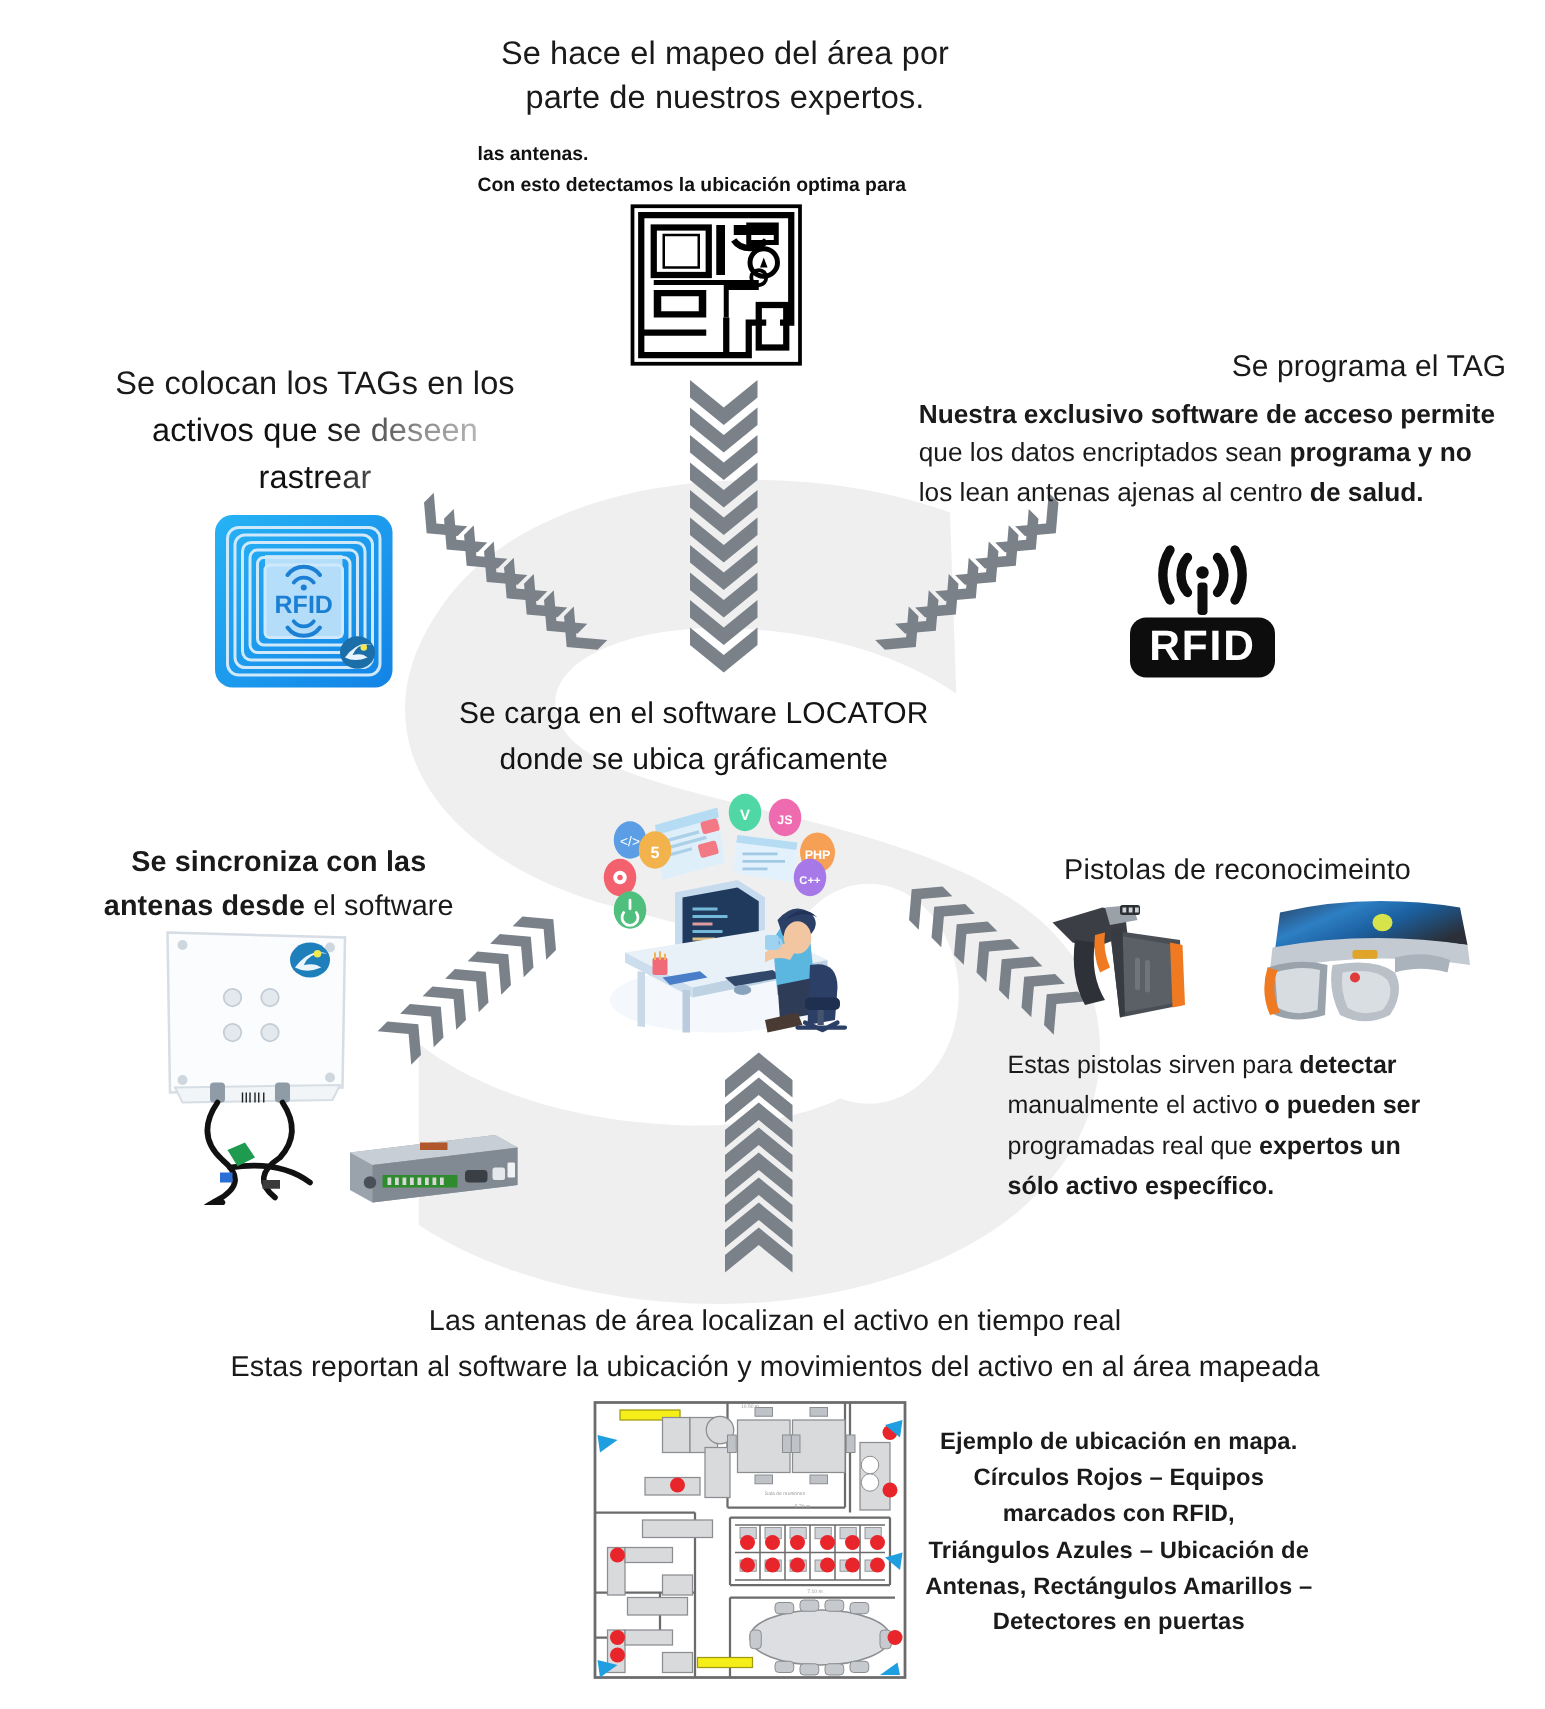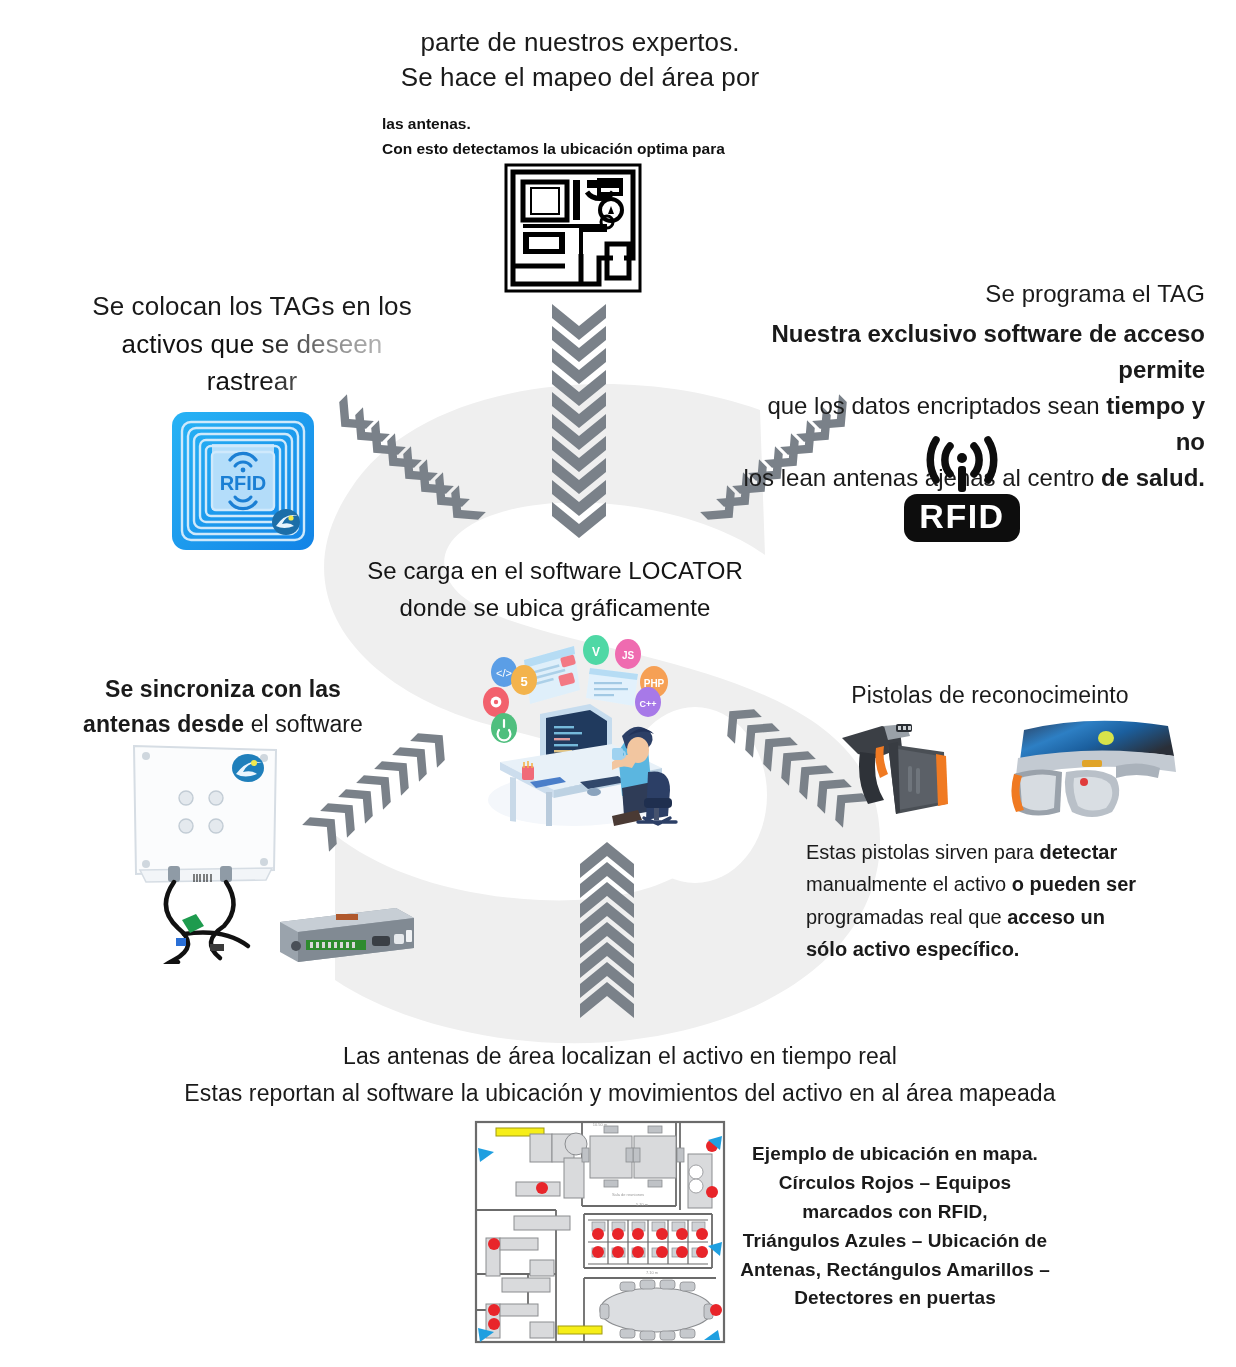--- a/index.html
+++ b/index.html
@@ -34,21 +34,21 @@
   
   #t-mapping{left:330px;top:25px;width:500px;}
   #t-mapping .head{font-size:26px;}
   #t-mapping .sub{margin-top:16px;text-align:left;padding-left:52px;font-weight:700;font-size:15.5px;line-height:1.6;}
 
   #t-tags{left:62px;top:288px;width:380px;}
   #t-tags .head{font-size:26px;line-height:1.45;}
 
   #t-program{left:735px;top:278px;width:470px;}
   #t-program .head{font-size:24px;margin-bottom:5px;}
-  #t-program .body-txt{font-size:24px;line-height:1.5;text-align:right;}
+  #t-program .body-txt{font-size:21px;line-height:1.5;text-align:left;}
 
   #t-locator{left:330px;top:552px;width:450px;}
   #t-locator .head{font-size:24px;line-height:1.55;font-weight:400;color:#141414;}
 
   #t-sync{left:48px;top:672px;width:350px;}
   #t-sync .head{font-size:23px;line-height:1.5;}
 
   #t-guns{left:800px;top:680px;width:380px;}
   #t-guns .head{font-size:23px;text-align:center;}
 
@@ -245,22 +245,22 @@
         <path d="M4 36 L31 14 L58 36 L58 22 L31 0 L4 22 Z" transform="translate(0,80)"></path>
         <path d="M4 36 L31 14 L58 36 L58 22 L31 0 L4 22 Z" transform="translate(0,100)"></path>
         <path d="M4 36 L31 14 L58 36 L58 22 L31 0 L4 22 Z" transform="translate(0,120)"></path>
         <path d="M4 36 L31 14 L58 36 L58 22 L31 0 L4 22 Z" transform="translate(0,140)"></path>
       </g>
     </svg>
   </div>
 
   <div class="txt" id="t-mapping">
     <div class="head">
+      <div>Se hace el mapeo del área por</div>
       <div>parte de nuestros expertos.</div>
-      <div>Se hace el mapeo del área por</div>
     </div>
     <div class="sub">
       <div>las antenas.</div>
       <div>Con esto detectamos la ubicación optima para</div>
     </div>
   </div>
 
   <div class="fig" id="fig-floorplan">
     <svg viewBox="0 0 140 132">
       <rect x="3" y="3" width="134" height="126" fill="none" stroke="#000" stroke-width="3"></rect>
@@ -325,21 +325,21 @@
         <path d="M4 18 q10 -14 22 -10 q-12 -2 -16 8 q8 -2 12 2 q-10 4 -18 0z" fill="#e8f4fd"></path>
         <circle cx="19" cy="10" r="2.6" fill="#f2e94e"></circle>
       </g>
     </svg>
   </div>
 
   <div class="txt" id="t-program">
     <div class="head" style="text-align:right;">Se programa el TAG</div>
     <div class="body-txt">
       <div><b>Nuestra exclusivo software de acceso permite</b></div>
-      <div><span>que los datos encriptados sean </span><b>tiempo y no</b></div>
+      <div><span>que los datos encriptados sean </span><b>programa y no</b></div>
       <div><span>los lean antenas ajenas al centro </span><b>de salud.</b></div>
     </div>
   </div>
 
   <div class="fig" id="fig-rfidlogo">
     <svg viewBox="0 0 128 126">
       <g fill="none" stroke="#0d0d0d" stroke-width="7.5" stroke-linecap="round">
         <path d="M38 58 a30 34 0 0 1 0 -40"></path>
         <path d="M52 52 a18 20 0 0 1 0 -28"></path>
         <path d="M90 58 a30 34 0 0 0 0 -40"></path>
@@ -571,21 +571,21 @@
       <path d="M74 62 Q100 58 110 68 Q116 80 106 92 Q90 98 78 90 Q72 76 74 62 Z" fill="#d9dee3"></path>
       <circle cx="84" cy="66" r="4" fill="#e03b3b"></circle>
       <path d="M116 50 Q140 44 160 52 L158 62 Q136 56 116 62 Z" fill="#aab2bb"></path>
     </svg>
   </div>
 
   <div class="txt" id="t-guns-desc">
     <div class="body-txt">
       <div><span>Estas pistolas sirven para </span><b>detectar</b></div>
       <div><span>manualmente el activo </span><b>o pueden ser</b></div>
-      <div><span>programadas real que </span><b>acceso un</b></div>
+      <div><span>programadas real que </span><b>expertos un</b></div>
       <div><b>sólo activo específico.</b></div>
     </div>
   </div>
 
   <div class="txt" id="t-bottom">
     <div class="head">
       <div>Las antenas de área localizan el activo en tiempo real</div>
       <div>Estas reportan al software la ubicación y movimientos del activo en al área mapeada</div>
     </div>
   </div>

